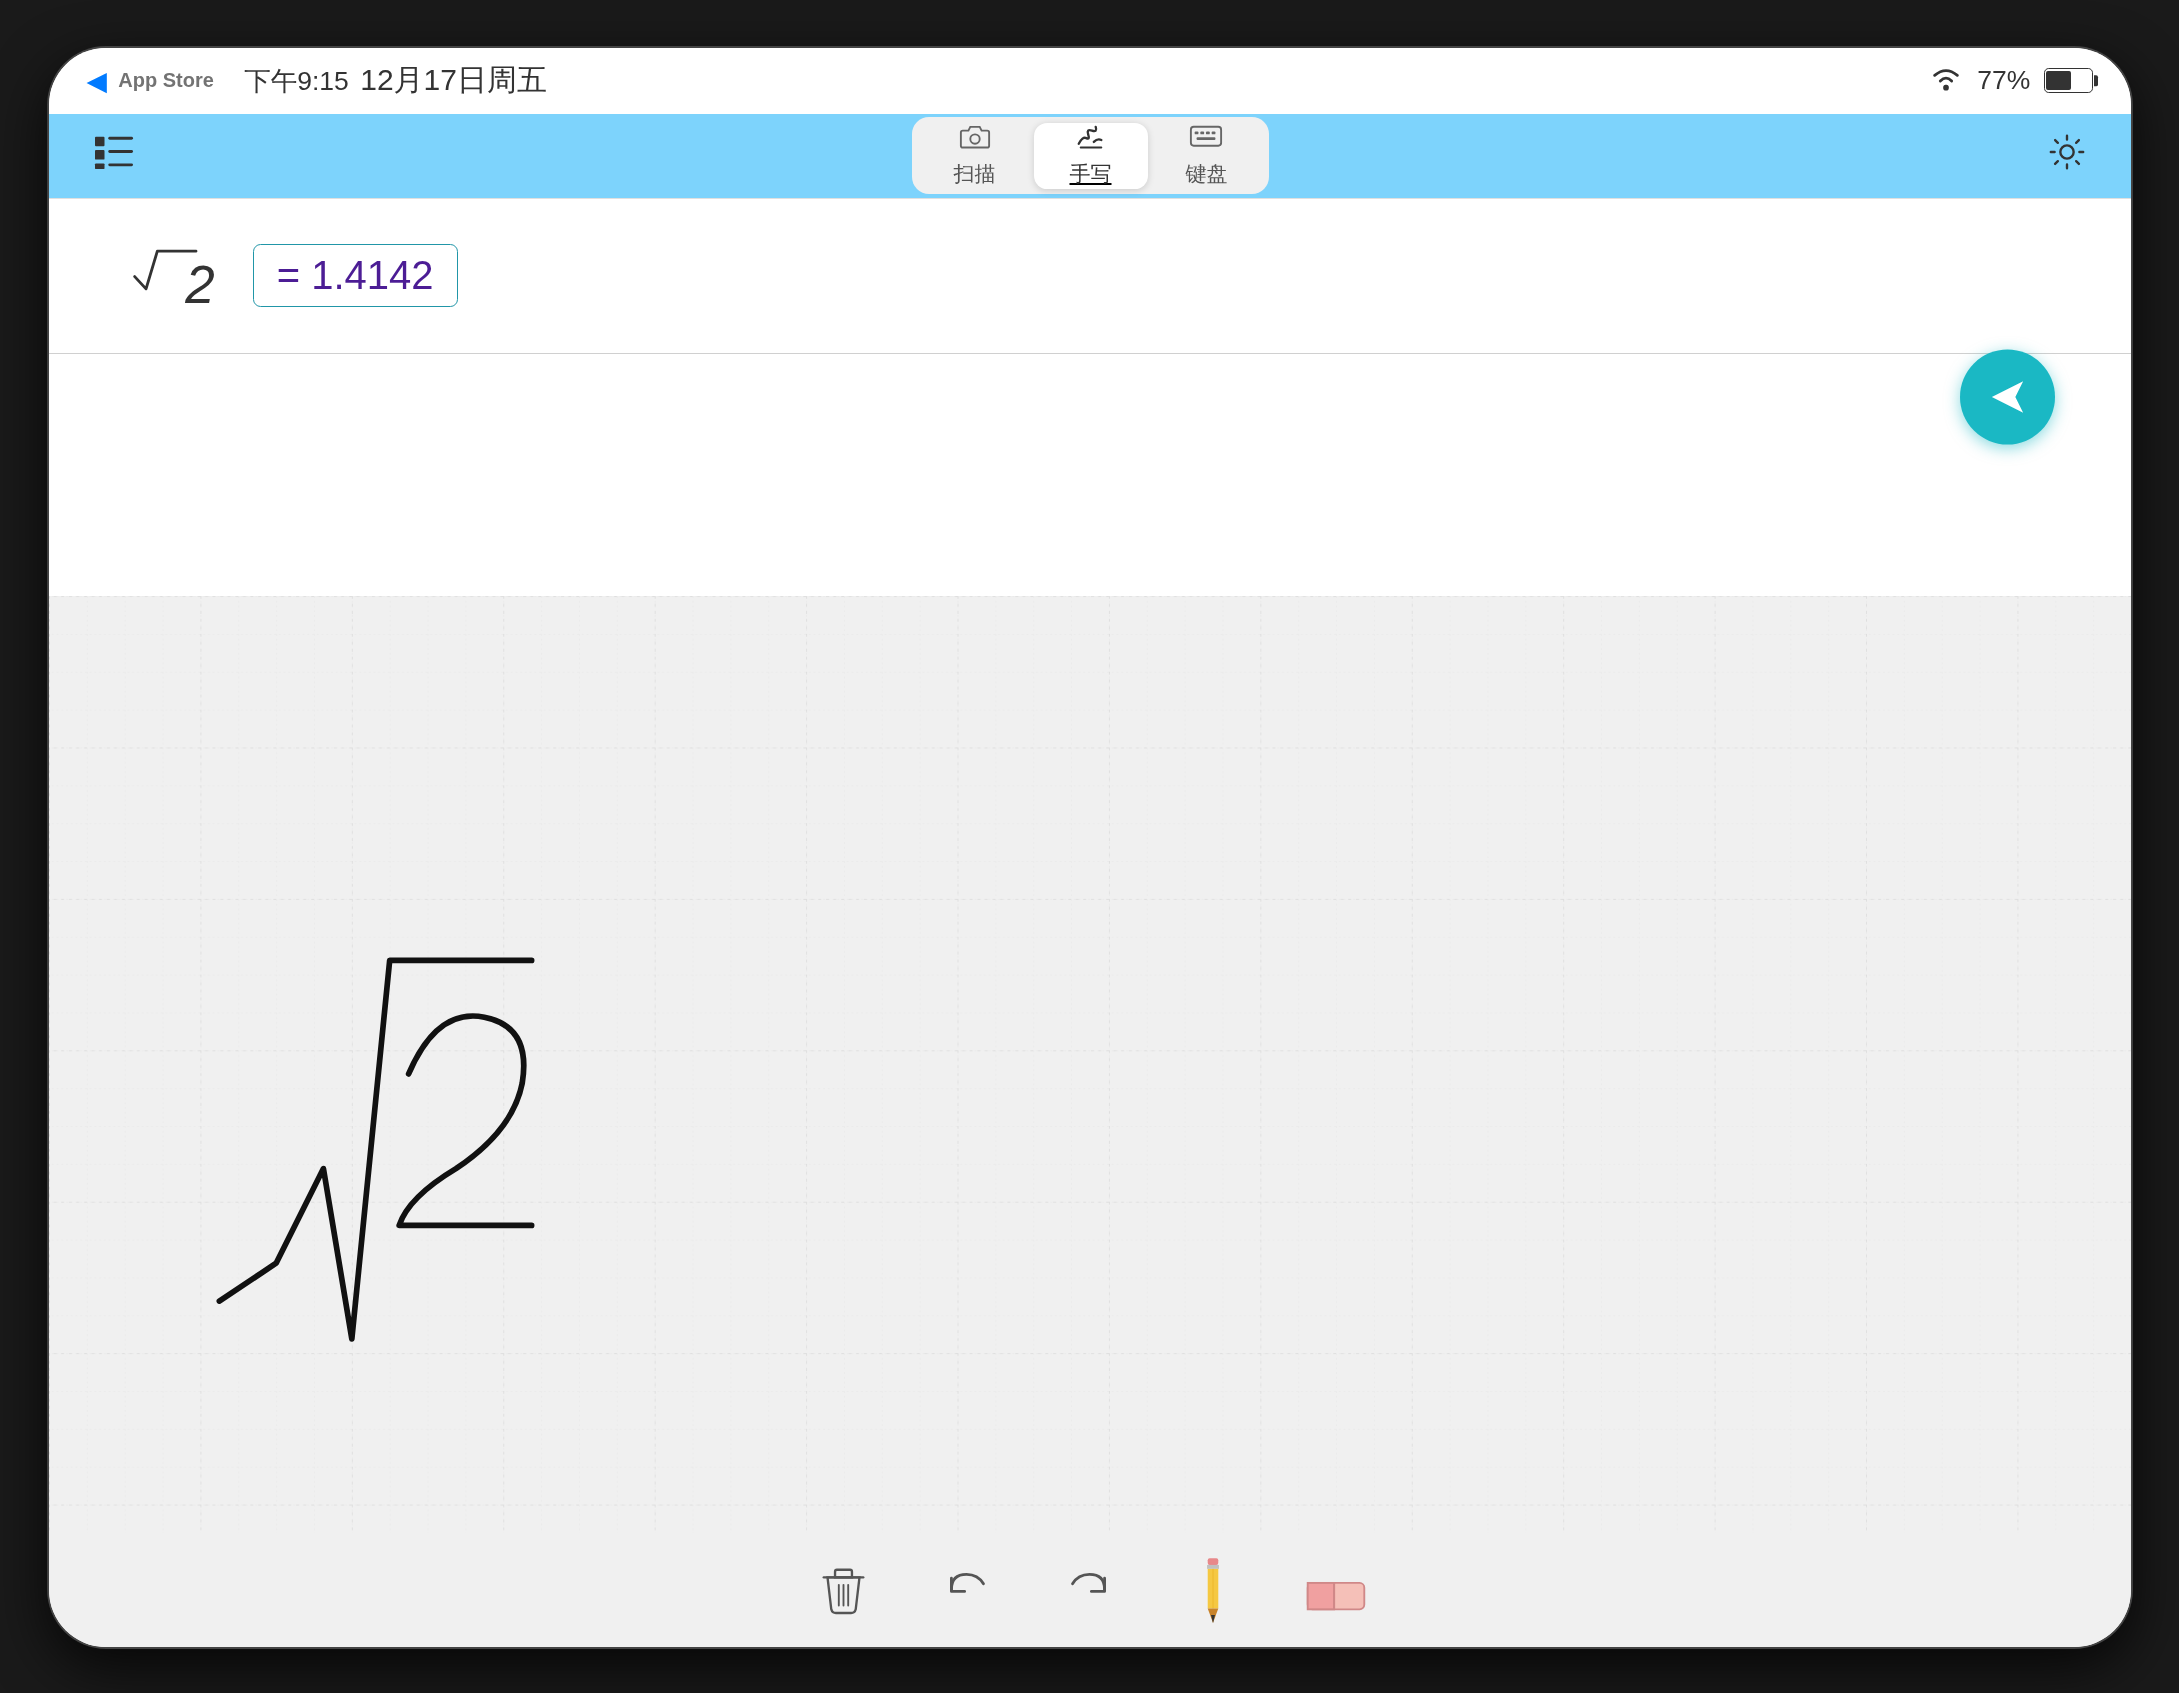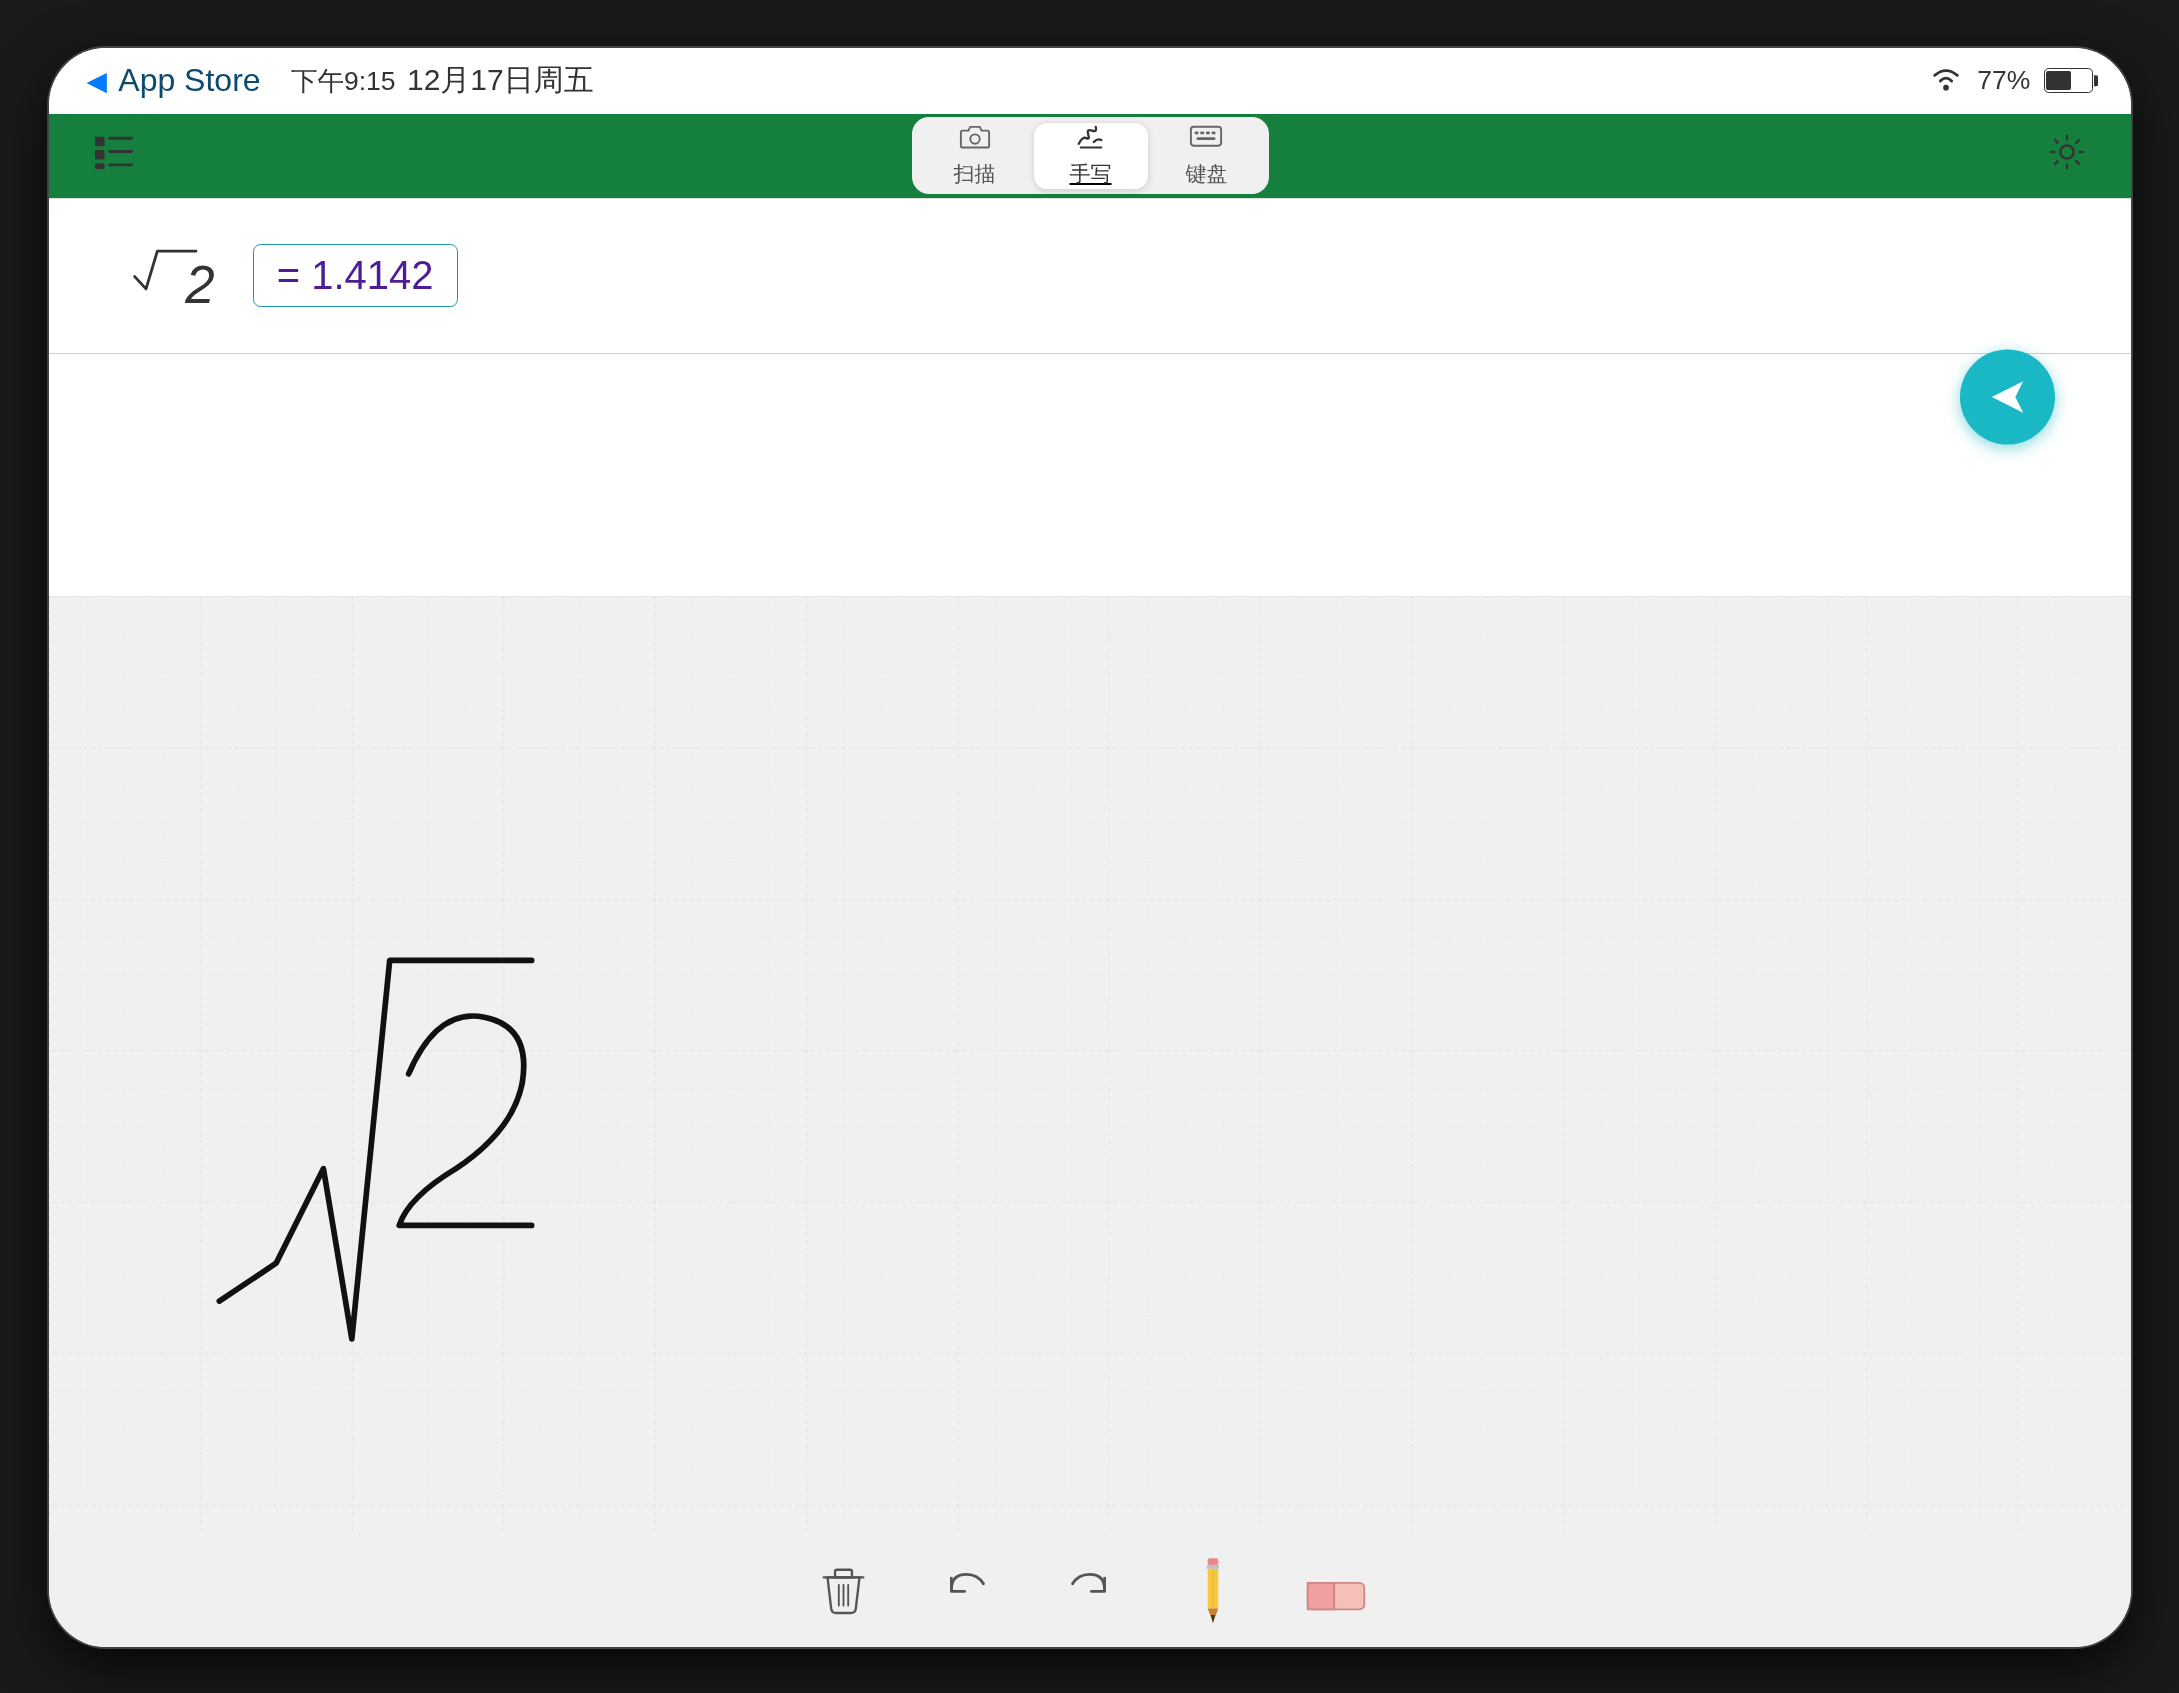--- a/index.html
+++ b/index.html
@@ -51,22 +51,23 @@
       align-items: center;
       gap: 11.4px;
     }
 
     .back-arrow {
       font-size: 26.5px;
       color: #007aff;
     }
 
     .app-store-text {
-      font-size: 32px;
-      color: #0c4a6e;
+      font-size: 20px;
+      color: #737373;
+      font-weight: bold;
     }
 
     .status-time {
       font-size: 26.5px;
       color: #333;
       margin-left: 19px;
     }
 
     .status-date {
       font-size: 30px;
@@ -115,21 +116,21 @@
     .battery-fill {
       width: 56%;
       height: 100%;
       background: #333;
       border-radius: 1.9px;
     }
 
     
     .app-toolbar {
       height: 85px;
-      background: #15803d;
+      background: #7dd3fc;
       display: flex;
       align-items: center;
       justify-content: space-between;
       padding: 0 44px;
       border-bottom: 0.9px solid #e0e0e0;
       flex-shrink: 0;
     }
 
     .grid-icon {
       font-size: 34px;

